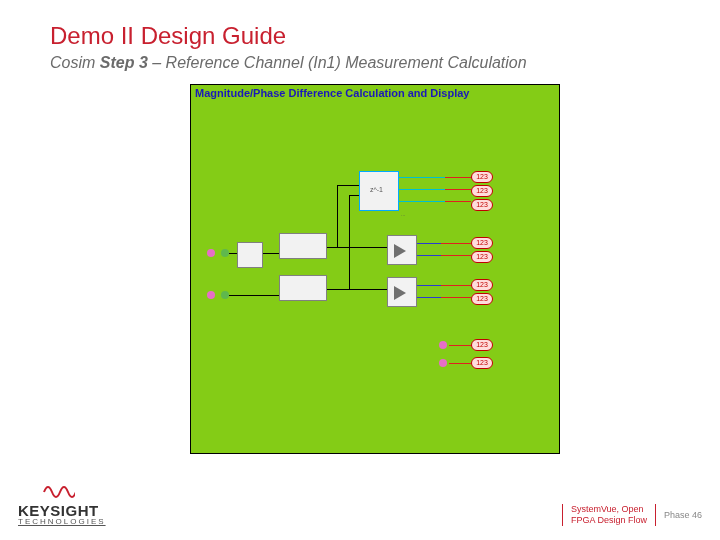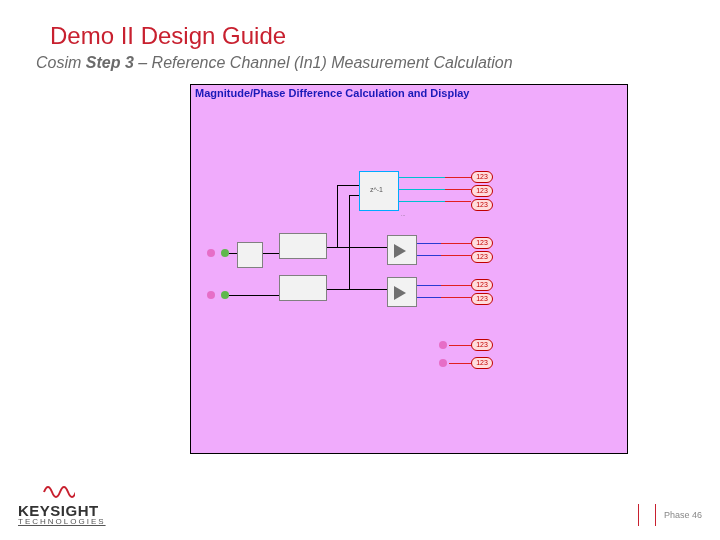--- a/index.html
+++ b/index.html
@@ -1,21 +1,21 @@
 <!DOCTYPE html>
 <html><head>
 <meta charset="utf-8">
 <style>
   * { box-sizing: border-box; margin: 0; padding: 0; }
   html, body { width: 720px; height: 540px; font-family: Arial, Helvetica, sans-serif; background: #fff; }
   .slide { position: relative; width: 720px; height: 540px; }
   .title { position: absolute; left: 50px; top: 22px; font-size: 24px; color: #c8202f; font-weight: 400; }
-  .subtitle { position: absolute; left: 36px; top: 54px; font-size: 16px; color: #6b6b6b; font-style: italic; }
+  .subtitle { position: absolute; left: 50px; top: 54px; font-size: 16px; color: #6b6b6b; font-style: italic; }
   .subtitle .bold { font-weight: 700; }
-  .diagram { position: absolute; left: 190px; top: 84px; width: 438px; height: 370px; border: 1px solid #000; background: #f0abfc; }
+  .diagram { position: absolute; left: 190px; top: 84px; width: 370px; height: 370px; border: 1px solid #000; background: #84cc16; }
   .diagram-title { position: absolute; left: 4px; top: 2px; font-size: 11px; font-weight: 700; color: #1a1ab8; }
   .block { position: absolute; border: 1px solid #808080; background: #f2f2f2; }
   .block.small { width: 26px; height: 26px; }
   .block.med   { width: 48px; height: 26px; }
   .block.sq    { width: 40px; height: 40px; border: 1px solid #00aaff; }
   .block.amp   { width: 30px; height: 30px; }
   .tri { position: absolute; width: 0; height: 0; border-top: 7px solid transparent; border-bottom: 7px solid transparent; border-left: 12px solid #707070; }
   .port { position: absolute; width: 8px; height: 8px; border-radius: 50%; }
   .port.pink { background: #e66ec7; }
   .port.green{ background: #5fb84d; }
@@ -120,19 +120,23 @@
       <path d="M1 12 Q5 2 9 12 T17 12 T25 12 T33 12" stroke="#c8202f" stroke-width="2" fill="none"></path>
     </svg>
     <div>
       <div class="brand">KEYSIGHT</div>
       <div class="sub">TECHNOLOGIES</div>
     </div>
   </div>
 
   <div class="footer">
     <span class="sep"></span>
+    <span class="col">
+      <span>SystemVue, Open</span><br>
+      <span>FPGA Design Flow</span>
+    </span>
     <span class="sep"></span>
     <span class="col">
       <span class="gray">Phase </span><span class="gray">46</span>
     </span>
   </div>
 
 </div>
 
 </body></html>

